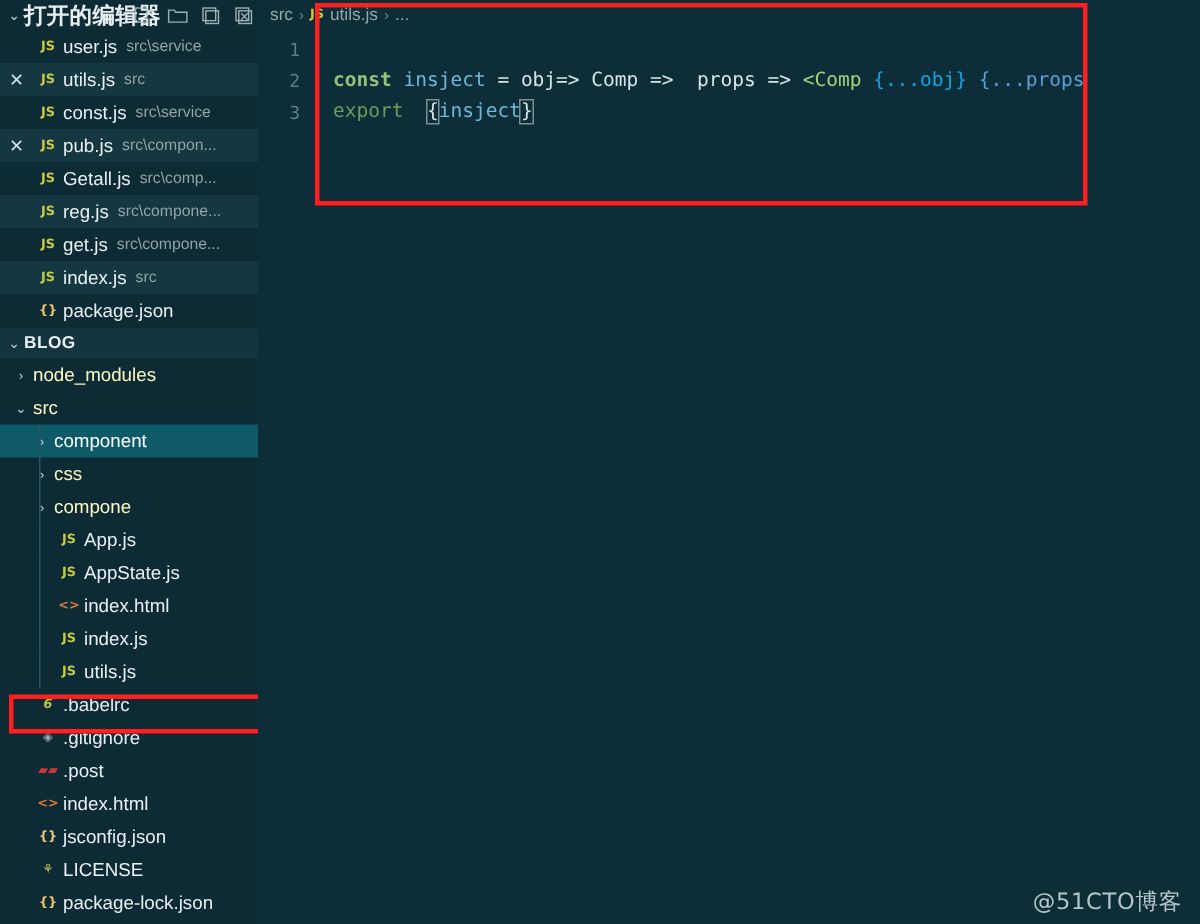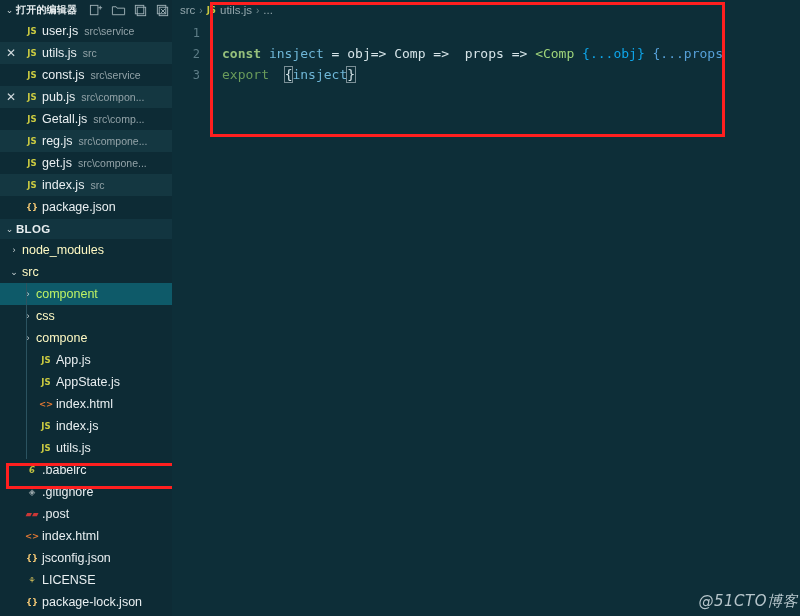--- a/index.html
+++ b/index.html
@@ -43,21 +43,21 @@
     position: relative;
   }
   .oe-header .chev {
     width: 13px;
     color: #cdd6d8;
     font-size: 9px;
     line-height: 1;
     text-align: center;
   }
   .oe-title {
-    font-size: 10px;
+    font-size: 15px;
     font-weight: bold;
     color: #e8eef0;
     letter-spacing: 0.2px;
     white-space: nowrap;
   }
   .oe-actions {
     position: absolute;
     right: 2px;
     top: 0;
     height: 20px;
@@ -162,21 +162,21 @@
     text-align: center;
     font-size: 8.5px;
     font-weight: bold;
     font-family: "DejaVu Sans", sans-serif;
   }
   .tr .tname {
     color: #e9eff1;
     font-size: 12.5px;
   }
   .tr.folder .tname { color: #fef9c3; }
-  .tr.selected .tname { color: #bef264; }
+  .tr.selected .tname { color: #ffffff; }
   .indent-1 { padding-left: 6px; }
   .indent-2 { padding-left: 20px; }
   
   .guide {
     position: absolute;
     left: 26px;
     width: 1px;
     background: #2b5360;
   }
 
@@ -267,28 +267,27 @@
     position: absolute;
     border: 3px solid #ff1f1f;
     box-sizing: border-box;
     pointer-events: none;
     z-index: 20;
   }
 
   
   #watermark {
     position: absolute;
-    right: 2px;
+    right: 12px;
     bottom: 5px;
     color: #bfcdd2;
     font-size: 15px;
     font-family: "DejaVu Sans", sans-serif;
     opacity: 0.95;
     letter-spacing: 0.5px;
-    font-style: italic;
   }
 </style>
 </head>
 <body>
 
 <div id="app">
 
   <div id="sidebar">
 
     <div class="oe-header">

